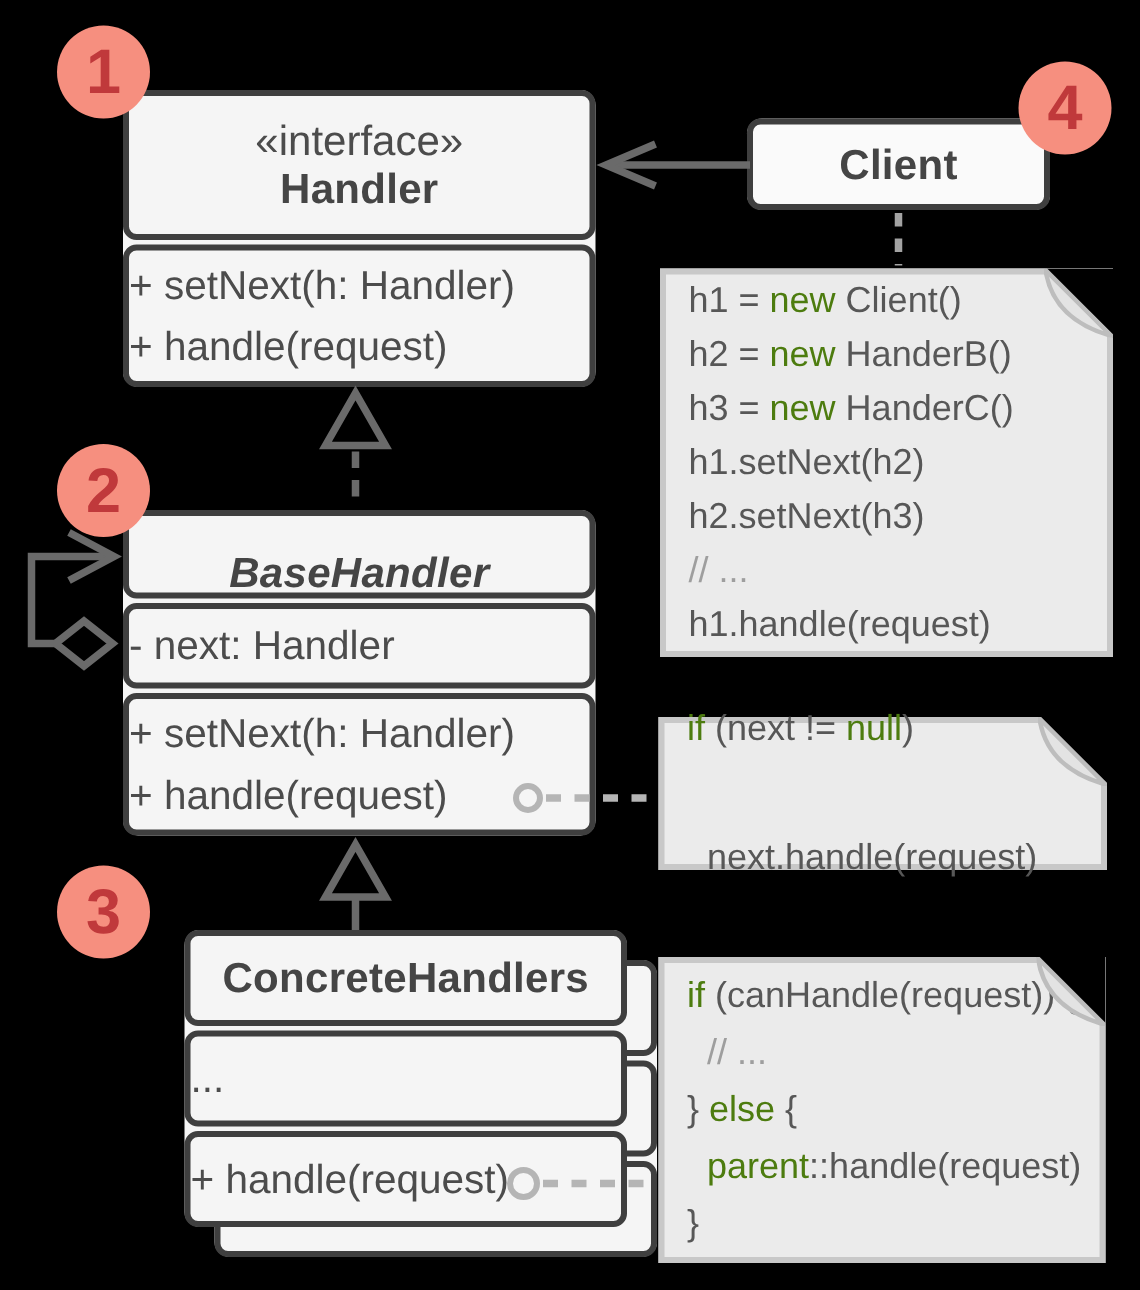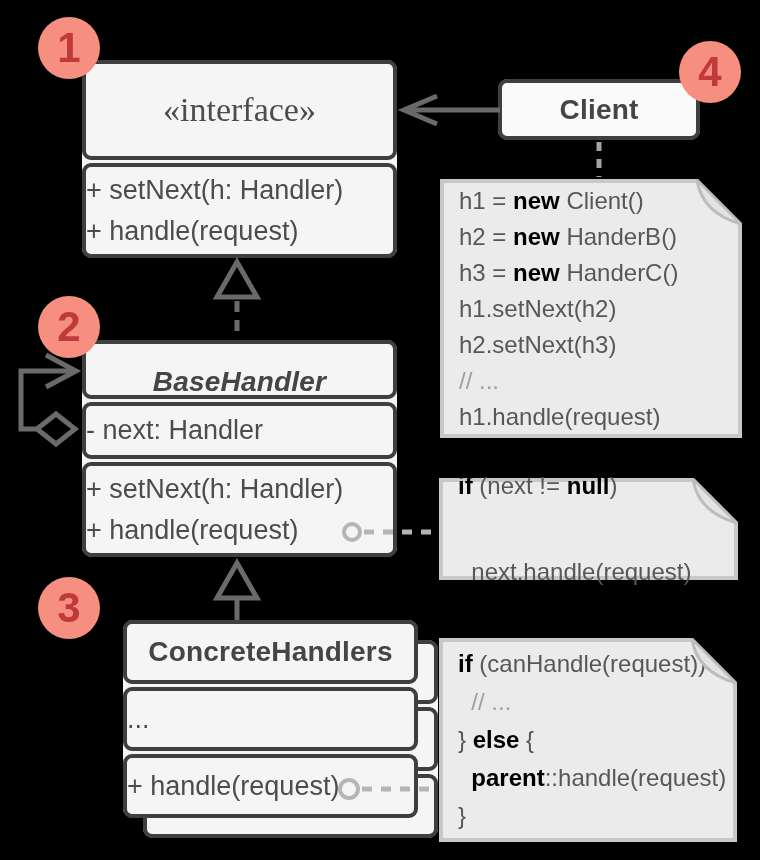--- a/index.html
+++ b/index.html
@@ -10,42 +10,42 @@
   }
   html,body{margin:0;padding:0;}
   body{background:var(--bg);font-family:"Liberation Sans","DejaVu Sans",sans-serif;}
   #stage{position:relative;width:760px;height:860px;background:var(--bg);overflow:hidden;}
 
   
   .uml-class{position:absolute;background:var(--box-fill);border-radius:10px;display:flex;flex-direction:column;gap:3px;z-index:1;}
   .compartment{box-sizing:border-box;border:4px solid var(--box-border);border-radius:9px;background:var(--box-fill);
     display:flex;flex-direction:column;justify-content:center;}
   .comp-title{align-items:center;text-align:center;}
-  .stereotype{font-size:34px;color:var(--box-text);font-family:Liberation Serif, serif;}
+  .stereotype{font-size:28px;color:var(--box-text);}
   .class-name{font-size:28px;font-weight:bold;color:#454545;letter-spacing:.2px;}
   .class-name.italic{font-style:italic;margin-top:24px;}
   .member-row{font-size:27px;color:var(--box-text);line-height:41px;white-space:pre;}
   #handler-box{left:82px;top:60px;width:315px;height:198px;}
   #handler-box .comp-title{height:100px;}
   #handler-box .comp-methods{height:95px;}
   #base-box{left:82px;top:340px;width:315px;height:217px;}
   #base-box .comp-title{height:59px;}
   #base-box .comp-fields{height:57px;}
   #base-box .comp-methods{height:95px;}
   .concrete{left:82px;top:620px;width:295px;height:198px;margin-left:41px;}
   .concrete .compartment{height:64px;}
   #concrete-back{left:102px;top:640px;z-index:0;}
   #client-box{left:498px;top:79px;width:202px;height:61px;z-index:1;}
   #client-box .comp-title{height:61px;}
 
   
   .note{position:absolute;box-sizing:border-box;background:var(--note-fill);border:4px solid var(--note-border);
     z-index:3;padding:8px 15px;display:flex;flex-direction:column;justify-content:center;}
   .note-line{font-size:24px;color:var(--note-text);white-space:pre;}
-  .note-line .b{font-weight:bold;color:#000000;}
+  .note-line .b{font-weight:normal;color:#4d7c0f;}
   .note-line .c{color:var(--note-comment);}
   #note-client{left:440px;top:179px;width:302px;height:259px;}
   #note-client .note-line{line-height:36px;}
   #note-base{left:439px;top:478px;width:299px;height:102px;gap:48px;}
   #note-base .note-line{line-height:38px;}
   #note-concrete{left:439px;top:638px;width:298px;height:204px;}
   #note-concrete .note-line{line-height:38px;}
   .fold{position:absolute;top:-4px;right:-4px;width:46px;height:46px;}
 
   
@@ -66,20 +66,21 @@
   .cut-fill{fill:var(--bg);stroke:none;}
 </style>
 </head>
 <body>
 
 <div id="stage">
 
   <div class="uml-class" id="handler-box">
     <div class="compartment comp-title">
       <div class="stereotype">«interface»</div>
+      <div class="class-name">Handler</div>
     </div>
     <div class="compartment comp-methods">
       <div class="member-row">+ setNext(h: Handler)</div>
       <div class="member-row">+ handle(request)</div>
     </div>
   </div>
 
   <div class="uml-class" id="base-box">
     <div class="compartment comp-title">
       <div class="class-name italic">BaseHandler</div>

